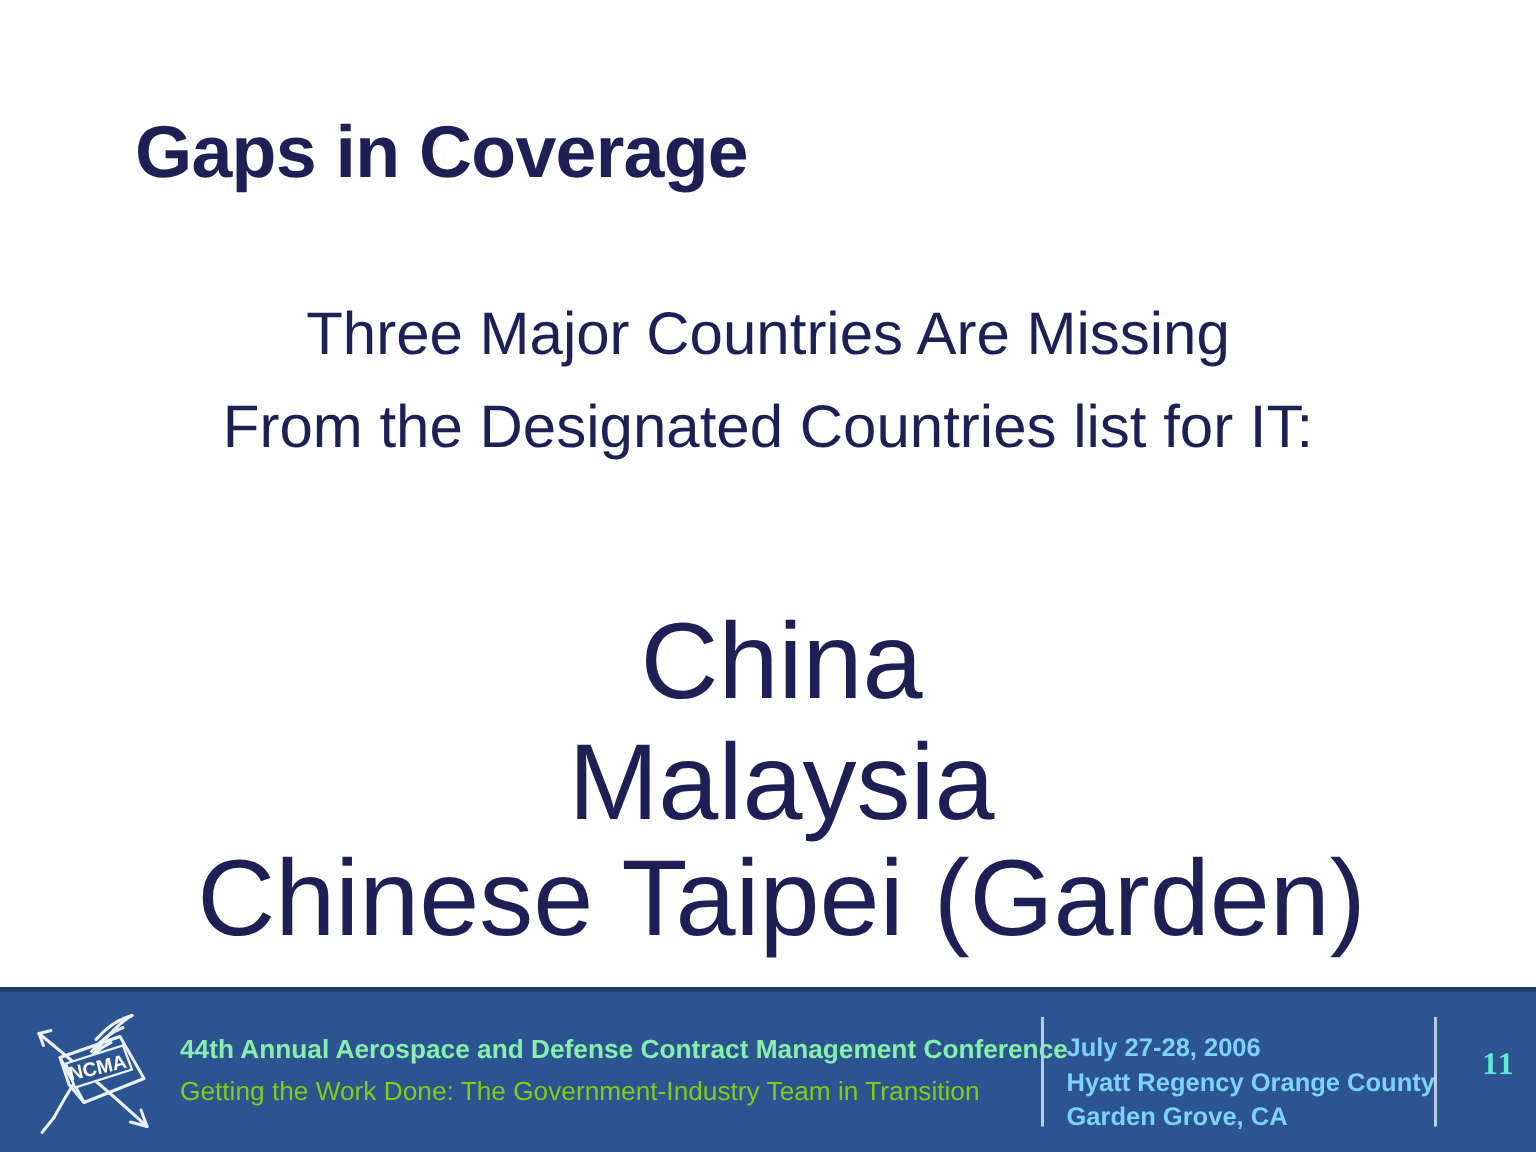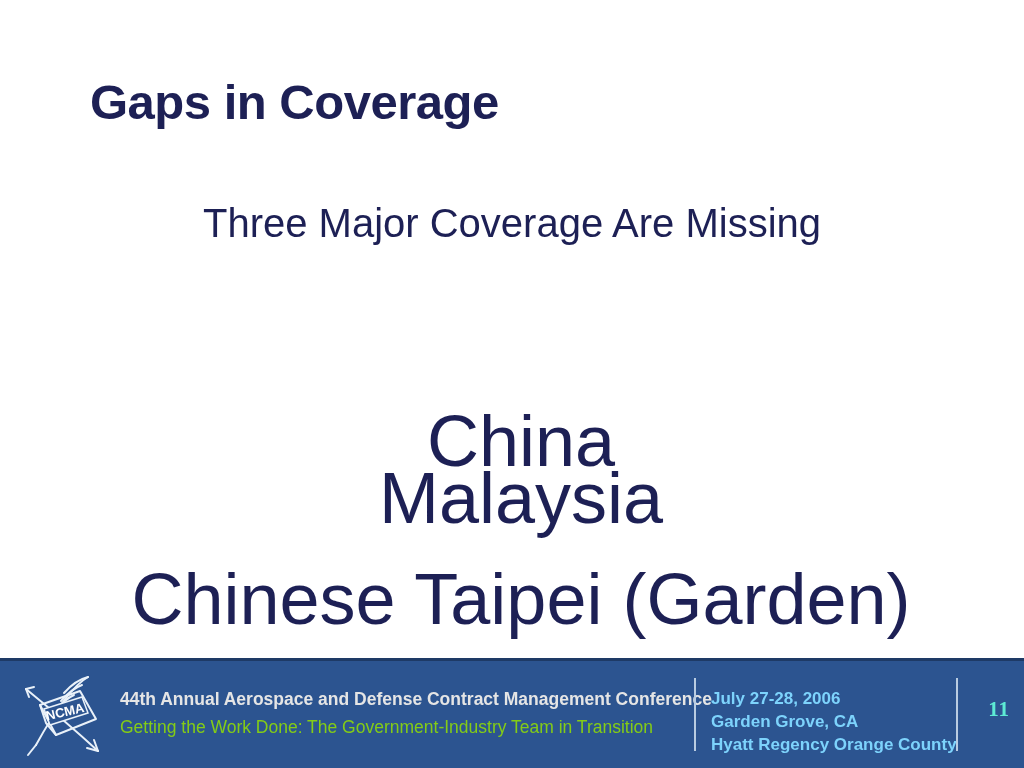--- a/index.html
+++ b/index.html
@@ -42,21 +42,21 @@
     position: absolute;
     left: 18px;
     right: 0;
     text-align: center;
     font-size: 72px;
     color: #1d2055;
     line-height: 1;
     white-space: nowrap;
   }
   .country-line.c1 { top: 405px; }
-  .country-line.c2 { top: 462px; }
+  .country-line.c2 { top: 486px; }
   .country-line.c3 { top: 563px; }
 
   .footer-bar {
     position: absolute;
     left: 0;
     right: 0;
     top: 658px;
     height: 110px;
     background: #2c5490;
     border-top: 3px solid #1e3a66;
@@ -69,21 +69,21 @@
     width: 92px;
     height: 90px;
   }
 
   .conf-line1 {
     position: absolute;
     left: 120px;
     top: 28px;
     font-size: 17.5px;
     font-weight: bold;
-    color: #e5e5e5;
+    color: #86efac;
     white-space: nowrap;
   }
   .conf-line2 {
     position: absolute;
     left: 120px;
     top: 56px;
     font-size: 17.5px;
     color: #84cc16;
     white-space: nowrap;
   }
@@ -122,21 +122,22 @@
     letter-spacing: 1px;
   }
 </style>
 </head>
 <body>
 
 <div class="slide">
 
   <h1 class="slide-title">Gaps in Coverage</h1>
 
-  <div class="subtitle-line l1">Three Major Coverage Are Missing</div>
+  <div class="subtitle-line l1">Three Major Countries Are Missing</div>
+  <div class="subtitle-line l2">From the Designated Countries list for IT:</div>
 
   <div class="country-line c1">China</div>
   <div class="country-line c2">Malaysia</div>
   <div class="country-line c3">Chinese Taipei (Garden)</div>
 
   <div class="footer-bar">
 
     <svg class="ncma-logo" viewBox="0 0 92 90" xmlns="http://www.w3.org/2000/svg">
       <g fill="none" stroke="#e9f1f9" stroke-width="2" stroke-linecap="round" stroke-linejoin="round">
 
@@ -160,22 +161,22 @@
       <text x="50" y="45" text-anchor="middle" transform="rotate(-13 50 45)" font-family="Liberation Sans, sans-serif" font-size="13" font-weight="bold" fill="#ffffff">NCMA</text>
     </svg>
 
     <div class="conf-line1">44th Annual Aerospace and Defense Contract Management Conference</div>
     <div class="conf-line2">Getting the Work Done: The Government-Industry Team in Transition</div>
 
     <div class="v-divider d1"></div>
 
     <div class="event-block">
       <div>July 27-28, 2006</div>
+      <div>Hyatt Regency Orange County</div>
       <div>Garden Grove, CA</div>
-      <div>Hyatt Regency Orange County</div>
     </div>
 
     <div class="v-divider d2"></div>
 
     <div class="page-number">11</div>
   </div>
 
 </div>
 
 </body></html>

